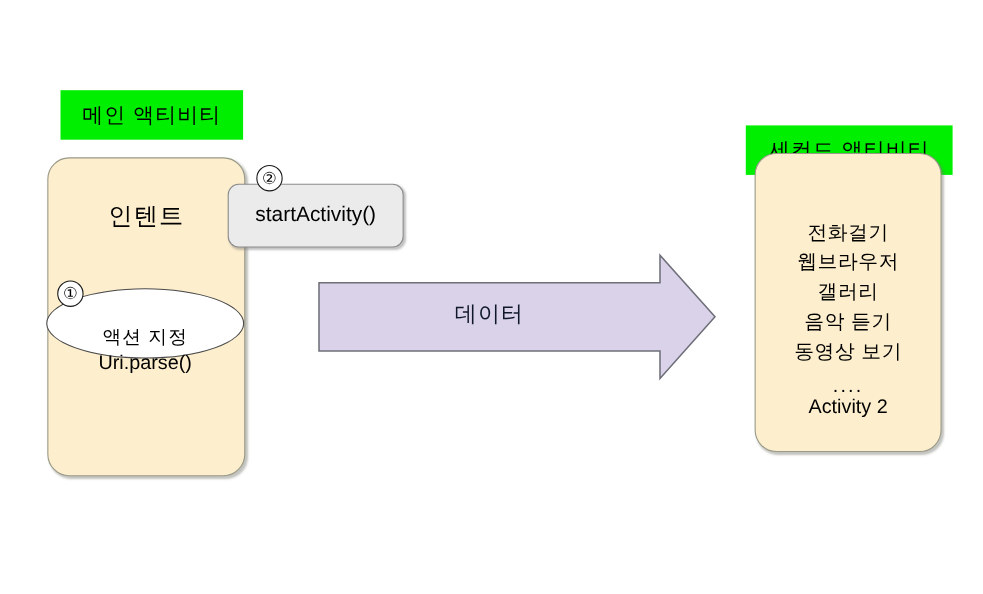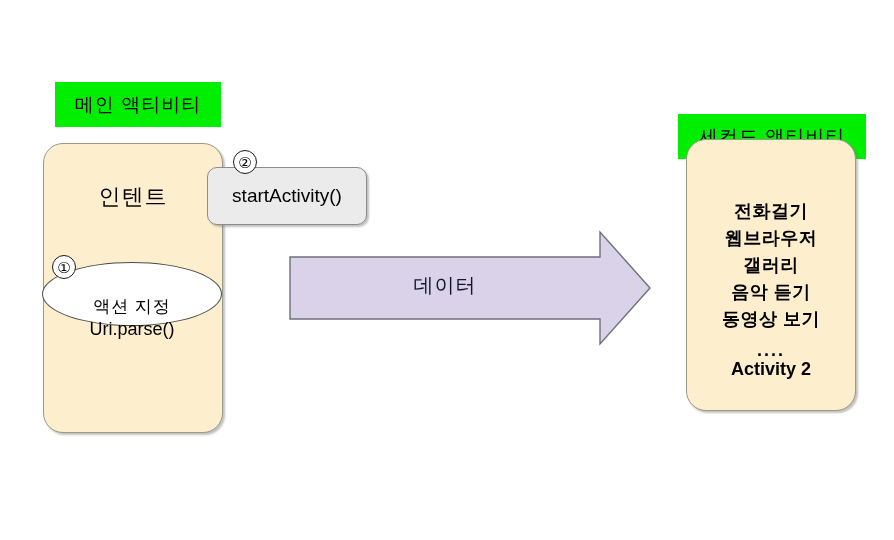--- a/index.html
+++ b/index.html
@@ -40,21 +40,21 @@
   
   .activity-box {
     position: absolute;
     background: #fdeecd;
     border: 1px solid #9a9a88;
     border-radius: 20px;
     box-shadow: 2px 2px 2px rgba(120,120,110,0.45);
     box-sizing: border-box;
   }
   #activity1-box { left: 43px;  top: 143px; width: 180px; height: 290px; }
-  #activity2-box { left: 686px; top: 139px; width: 170px; height: 272px; font-weight: bold; }
+  #activity2-box { left: 686px; top: 139px; width: 170px; height: 272px; }
 
   .box-title {
     position: absolute;
     width: 100%;
     text-align: center;
     font-size: 22px;
     letter-spacing: 1px;
   }
   #intent-label { top: 38px; }
 

